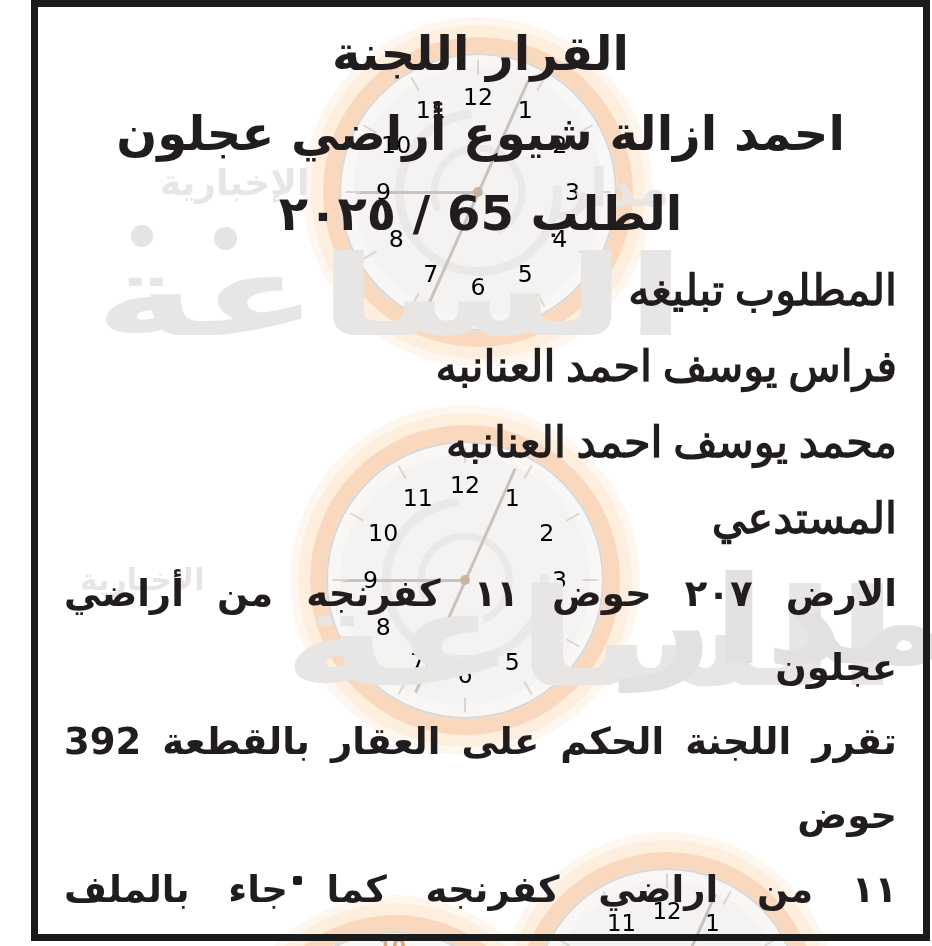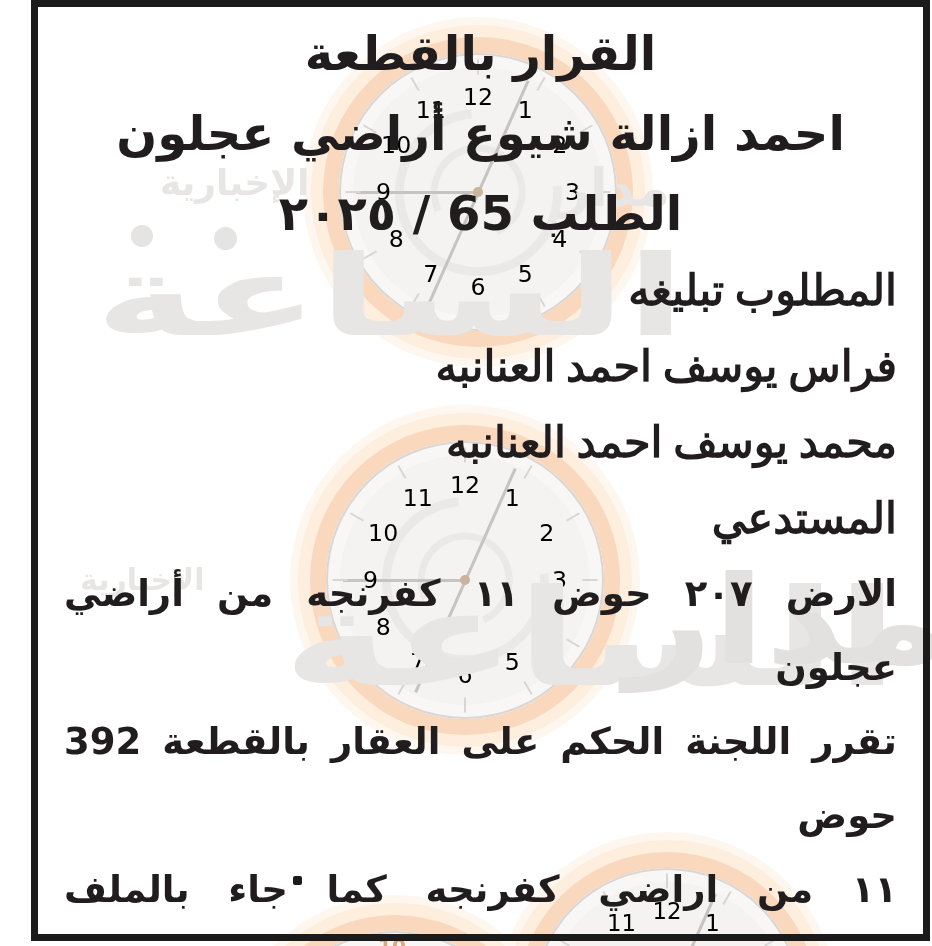--- a/index.html
+++ b/index.html
@@ -162,21 +162,21 @@
     <span class="wm-dot" style="left:214px; top:227px; width:23px; height:23px"></span>
 
     <span class="wm-word" style="left:80px; top:565px; font-size:30px">الإخبارية</span>
     <span class="wm-word" style="left:283px; top:572px; font-size:134px; transform:scaleX(1.35)">الساعة</span>
     <span class="wm-word" style="left:625px; top:560px; font-size:122px; transform:scaleX(1.25); color:#e2e1df">مدار</span>
 
     <span class="wm-ten" style="left:378px; top:934px">10</span>
   </div>
 
   <div class="content">
-    <div class="title-line">القرار بالقطعة</div>
+    <div class="title-line">القرار اللجنة</div>
     <div class="title-line">احمد ازالة شيوع أراضي عجلون</div>
     <div class="title-line">الطلب 65 / ٢٠٢٥</div>
 
     <div class="info-line">المطلوب تبليغه</div>
     <div class="info-line">فراس يوسف احمد العنانبه</div>
     <div class="info-line">محمد يوسف احمد العنانبه</div>
     <div class="info-line">المستدعي</div>
 
     <div class="body-line">الارض ٢٠٧ حوض ١١ كفرنجه من أراضي عجلون</div>
     <div class="body-line">تقرر اللجنة الحكم على العقار بالقطعة 392 حوض</div>

